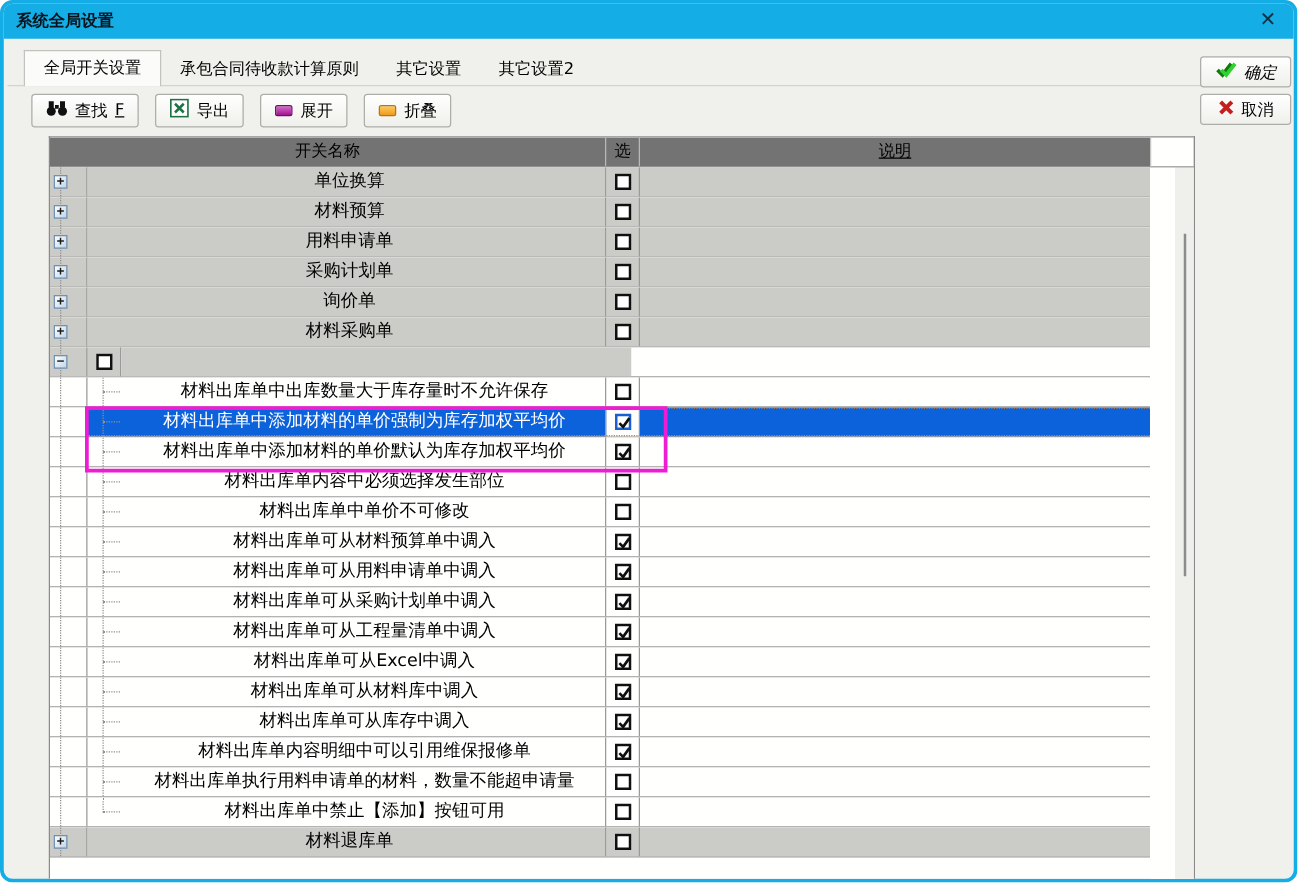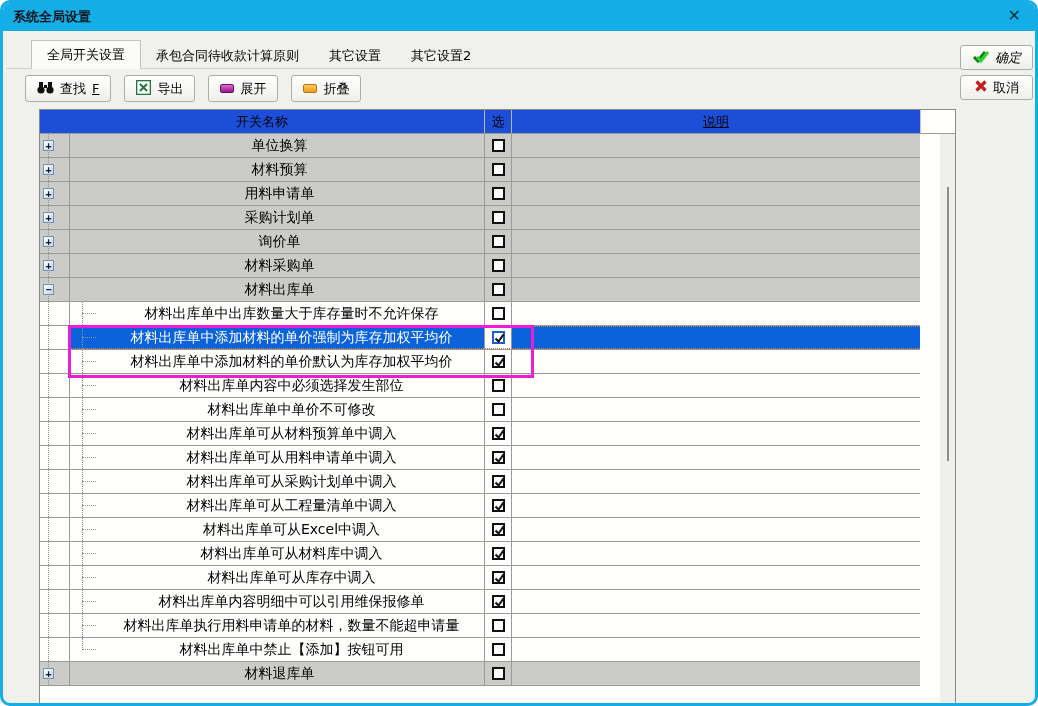--- a/index.html
+++ b/index.html
@@ -9,40 +9,40 @@
   html,body{margin:0;padding:0;background:#FFFFFF;font-family:"DejaVu Sans","Liberation Sans",sans-serif;}
   .stage{position:relative;width:1038px;height:706px;}
   .dialog{position:absolute;left:0;top:0;width:1038px;height:706px;box-sizing:border-box;
     border:3px solid var(--c-titlebar);border-radius:10px;background:#F0F0EC;overflow:hidden;}
   
   .titlebar{position:absolute;left:0;top:0;right:0;height:28px;background:var(--c-titlebar);}
   .title{position:absolute;left:10px;top:5px;font-size:13px;font-weight:bold;color:#07141C;}
   .close{position:absolute;right:14px;top:3px;font-size:16px;color:#10303F;cursor:default;line-height:20px;}
   
   .tabline{position:absolute;top:65px;left:3px;right:3px;border-top:1px solid #D2D2CE;}
-  .tabstrip{position:absolute;top:37px;left:28px;height:29px;display:flex;align-items:flex-end;}
+  .tabstrip{position:absolute;top:37px;left:16px;height:29px;display:flex;align-items:flex-end;}
   .tab{height:26px;line-height:26px;padding:0 15px;font-size:13px;color:#000;white-space:nowrap;}
   .tab.active{background:#FBFBF9;border:1px solid #C2C2BE;border-bottom:none;height:28px;line-height:27px;z-index:2;}
   
   .toolbar{position:absolute;top:72px;left:22px;display:flex;gap:13px;}
   .tbtn{height:27px;display:inline-flex;align-items:center;gap:6px;padding:0 11px;
     background:linear-gradient(#FFFFFF,#EFEFEB);border:1px solid #ADADA9;border-radius:3px;
     font-size:13px;color:#000;box-sizing:border-box;}
   .tbtn u{text-decoration:underline;}
   .pill{display:inline-block;width:14px;height:9px;border-radius:2px;box-sizing:border-box;}
   .pill.magenta{background:linear-gradient(#D86CCB,#9D1690);border:1px solid #701065;}
   .pill.orange{background:linear-gradient(#FFC95E,#EE9C1C);border:1px solid #B37610;}
   
   .abtn{position:absolute;left:957px;width:73px;height:25px;display:flex;align-items:center;justify-content:center;gap:5px;
     background:linear-gradient(#FFFFFF,#EFEFEB);border:1px solid #ADADA9;border-radius:3px;font-size:13px;box-sizing:border-box;}
   .abtn.ok{top:42px;font-style:italic;} .abtn.cancel{top:72px;}
   
   .grid{position:absolute;left:36px;top:106px;width:917px;height:597px;box-sizing:border-box;
     border:1px solid #8A8A8A;border-bottom:none;background:#FFFFFE;overflow:hidden;}
-  .grid-header{display:flex;height:24px;background:#1d4ed8;border-bottom:1px solid var(--c-gridline);box-sizing:border-box;font-size:13px;}
+  .grid-header{display:flex;height:24px;background:#737373;border-bottom:1px solid var(--c-gridline);box-sizing:border-box;font-size:13px;}
   .hc{line-height:23px;text-align:center;box-sizing:border-box;}
   .hc-name{width:445px;border-right:1px solid #B8B8B4;}
   .hc-check{width:27px;border-right:1px solid #B8B8B4;}
   .hc-desc{width:408px;text-decoration:underline;}
   .hc-fill{flex:1;background:#FFFFFE;border-left:1px solid #C6C6C2;}
   .grid-body{position:absolute;left:0;top:24px;width:880px;bottom:0;}
   .row{display:flex;height:24px;box-sizing:border-box;border-bottom:1px solid var(--c-gridline);position:relative;background:#FFFFFE;}
   .cell{box-sizing:border-box;height:100%;}
   .c-gutter{width:30px;position:relative;border-right:1px solid var(--c-gridline);}
   .c-gutter::before{content:'';position:absolute;left:8px;top:0;bottom:0;border-left:1px dotted #909090;}
@@ -219,21 +219,20 @@
       <span class="cb">
         
       </span>
     </div>
     <div class="cell c-desc"></div>
   </div>
           <div class="row top">
     <div class="cell c-gutter">
       <span class="expander">−</span>
     </div>
-    <div class="cell c-name"><span class="lbl">材料出库单</span></div>
     <div class="cell c-check">
       <span class="cb">
         
       </span>
     </div>
     <div class="cell c-desc"></div>
   </div>
           <div class="row child">
     <div class="cell c-gutter">
       

